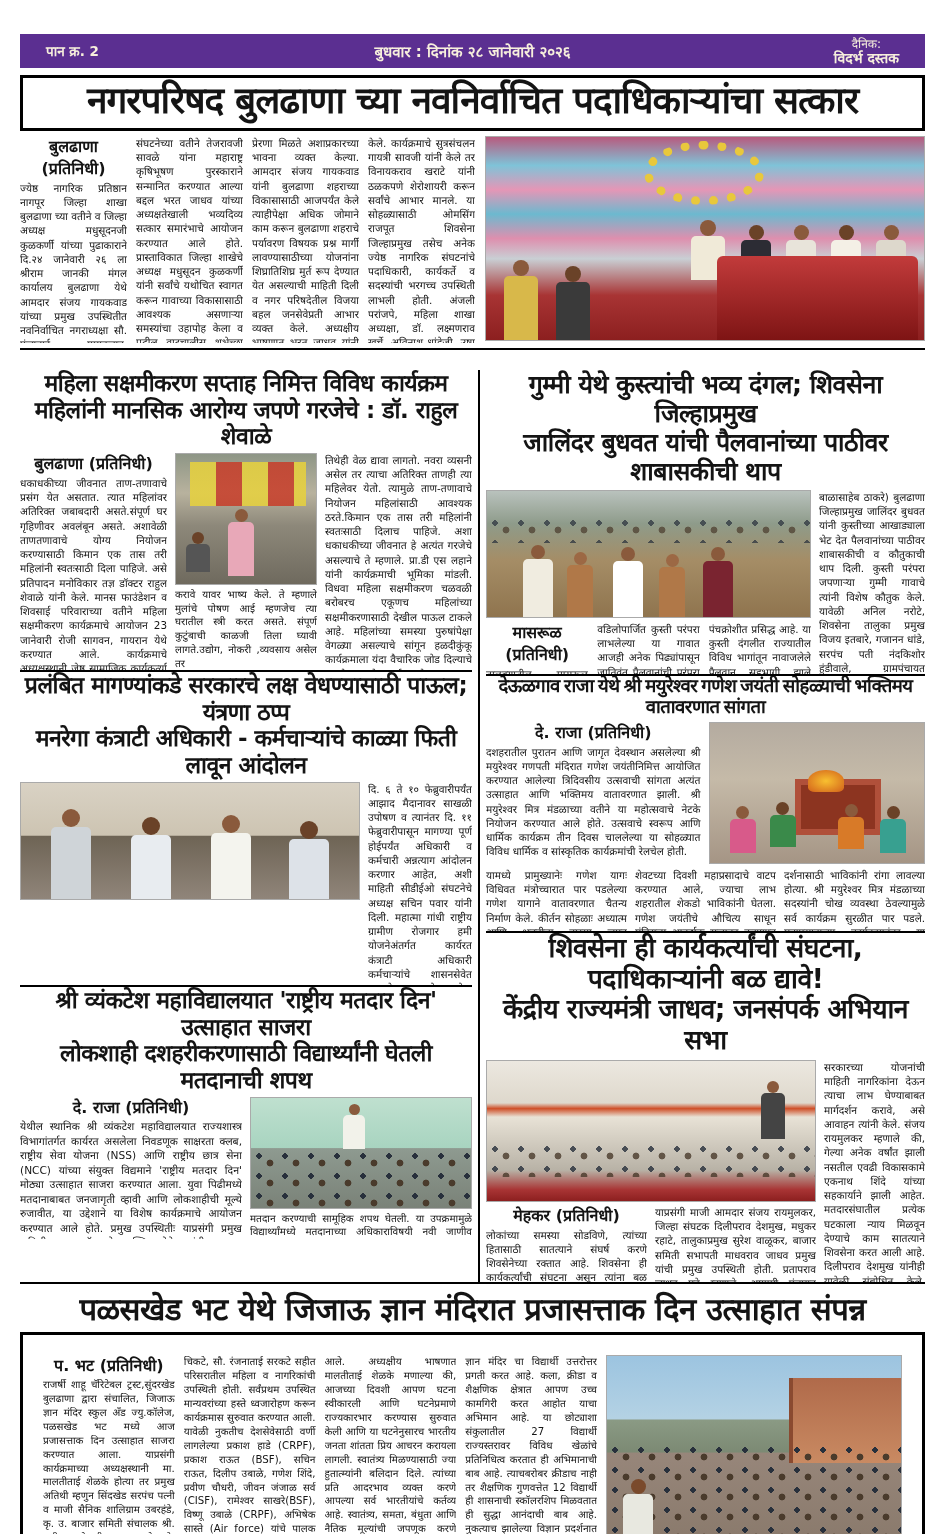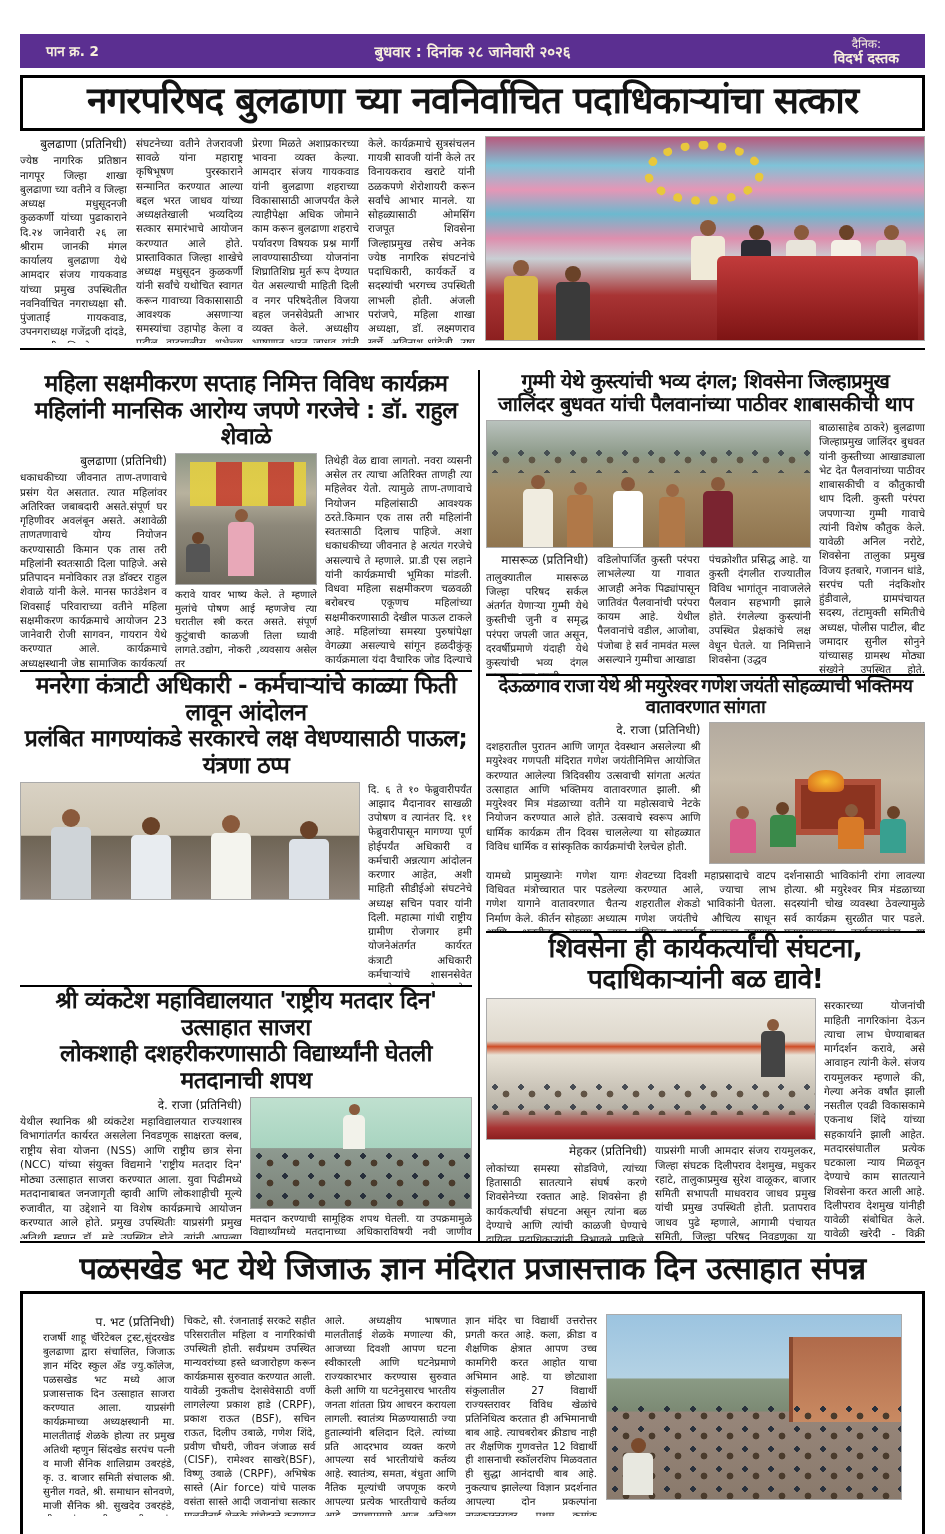--- a/index.html
+++ b/index.html
@@ -34,21 +34,21 @@
     padding: 4px 6px 7px 6px; text-align:center;
   }
   .mainhead-box h1 { font-size:37px; font-weight:bold; letter-spacing:-1px; line-height:1.05;}
 
   
   .cols { display:flex; gap:9px; }
   .colt {
     flex:1; text-align:justify; font-size:10.4px; line-height:1.37;
     overflow:hidden; word-break:break-word;
   }
-  .dl { font-weight:normal; font-size:12px; text-align:right; display:block; margin-bottom:1px; }
+  .dl { font-weight:bold; font-size:16px; text-align:center; display:block; margin-bottom:1px; }
   .sec { overflow:hidden; }
   .rule-h { border-top:2px solid #000; }
   .headline { font-weight:bold; text-align:center; line-height:1.16; letter-spacing:-0.5px; }
 
   
   .photo { position:relative; overflow:hidden; border:1px solid #aaa; }
   .person { position:absolute; }
   .person .h { border-radius:50%; background:#8a5a3c; margin:0 auto; }
   .person .b { border-radius:5px 5px 0 0; }
   .crowd {
@@ -81,21 +81,21 @@
   .satkar-row { display:flex; gap:10px; margin-top:5px; height:207px; }
   .satkar-cols { flex:1 1 452px; }
   .satkar-photo { flex:0 0 440px; height:205px; }
 
   .middle { display:flex; margin-top:20px; }
   .mid-left { width:452px; }
   .mid-div { width:2px; background:#000; margin:0 6px; }
   .mid-right { flex:1; }
 
   .h2a { font-size:23px; }
-  .h2b { font-size:20px; }
+  .h2b { font-size:25px; }
   .h-ganesh { font-size:18.5px;font-family:Liberation Serif, serif; }
   .h-shiv { font-size:26.5px; }
   .h-bottom { font-size:31px; margin-top:8px; }
 
   .mahila-body { display:flex; gap:8px; margin-top:3px; }
   .mahila-c1 { width:158px; }
   .mahila-mid { width:142px; }
   .mahila-mid .photo { height:132px; }
   .mahila-c2 { flex:1; }
 
@@ -221,22 +221,22 @@
             </div>
             <div class="colt capline">करावे यावर भाष्य केले. ते म्हणाले मुलांचे पोषण आई म्हणजेच त्या घरातील स्त्री करत असते. संपूर्ण कुटुंबाची काळजी तिला घ्यावी लागते.उद्योग, नोकरी ,व्यवसाय असेल तर</div>
           </div>
           <div class="colt mahila-c2">तिथेही वेळ द्यावा लागतो. नवरा व्यसनी असेल तर त्याचा अतिरिक्त ताणही त्या महिलेवर येतो. त्यामुळे ताण-तणावाचे नियोजन महिलांसाठी आवश्यक ठरते.किमान एक तास तरी महिलांनी स्वतःसाठी दिलाच पाहिजे. अशा धकाधकीच्या जीवनात हे अत्यंत गरजेचे असल्याचे ते म्हणाले. प्रा.डी एस लहाने यांनी कार्यक्रमाची भूमिका मांडली. विधवा महिला सक्षमीकरण चळवळी बरोबरच एकूणच महिलांच्या सक्षमीकरणासाठी देखील पाऊल टाकले आहे. महिलांच्या समस्या पुरुषांपेक्षा वेगळ्या असल्याचे सांगून हळदीकुंकू कार्यक्रमाला यंदा वैचारिक जोड दिल्याचे लहाने म्हणाले. कार्यक्रमाचे अध्यक्ष प्रा. शाहीना पठाण यांनी सप्ताहात साजरे होणारे विविध कार्यक्रम महिलांसाठी वैचारिक दिशा देणारे असल्याचे सांगितले. संचलन संदीप जाधव यांनी तर आभार प्रदर्शन मनीषा वारे यांनी केले.</div>
         </div>
       </div>
 
       <div class="rule-h"></div>
 
       <div class="sec" style="height:313px">
+        <div class="headline h2a">प्रलंबित मागण्यांकडे सरकारचे लक्ष वेधण्यासाठी पाऊल; यंत्रणा ठप्प</div>
         <div class="headline h2a">मनरेगा कंत्राटी अधिकारी - कर्मचाऱ्यांचे काळ्या फिती लावून आंदोलन</div>
-        <div class="headline h2a">प्रलंबित मागण्यांकडे सरकारचे लक्ष वेधण्यासाठी पाऊल; यंत्रणा ठप्प</div>
         <div class="manrega-top">
           <div class="photo ph-manrega">
             <div class="person" style="left:30px;bottom:0;width:40px">
                 <div class="h" style="width:18px;height:18px"></div>
                 <div class="b" style="width:40px;height:72px;background:#cfd4d8"></div>
               </div>
             <div class="person" style="left:110px;bottom:0;width:40px">
                 <div class="h" style="width:18px;height:18px;background:#6a4228"></div>
                 <div class="b" style="width:40px;height:64px;background:#e8ecf0"></div>
               </div>
@@ -356,22 +356,23 @@
         </div>
         <div class="ganesh-bot">
           <div class="colt">यामध्ये प्रामुख्यानेः गणेश यागः विधिवत मंत्रोच्चारात पार पडलेल्या गणेश यागाने वातावरणात चैतन्य निर्माण केले. कीर्तन सोहळाः अध्यात्म आणि भक्तीचा वारसा जपत आयोजित केलेल्या कीर्तनामध्ये भाविक मोठ्या संख्येने तल्लीन झाले होते. महाप्रसादः उत्सवाच्या</div>
           <div class="colt">शेवटच्या दिवशी महाप्रसादाचे वाटप करण्यात आले, ज्याचा लाभ शहरातील शेकडो भाविकांनी घेतला. गणेश जयंतीचे औचित्य साधून मंदिराला आकर्षक सजावट करण्यात आली होती. सकाळपासूनच बाप्पाच्या</div>
           <div class="colt">दर्शनासाठी भाविकांनी रांगा लावल्या होत्या. श्री मयुरेश्वर मित्र मंडळाच्या सदस्यांनी चोख व्यवस्था ठेवल्यामुळे सर्व कार्यक्रम सुरळीत पार पडले. महाप्रसादाच्या कार्यक्रमानंतर या त्रिदिवसीय सोहळ्याची सांगता झाली.</div>
         </div>
       </div>
 
       <div class="rule-h"></div>
 
-      <div class="sec" style="height:308px">
+      <div class="sec" style="height:349px">
         <div class="headline h-shiv">शिवसेना ही कार्यकर्त्यांची संघटना, पदाधिकाऱ्यांनी बळ द्यावे!</div>
+        <div class="headline h-shiv">केंद्रीय राज्यमंत्री जाधव; जनसंपर्क अभियान सभा</div>
         <div class="shiv-body">
           <div class="shiv-left">
             <div class="photo ph-shivsena">
               <div class="crowd" style="left:0;right:0;bottom:24px;height:34px;opacity:.8"></div>
               <div class="person" style="right:30px;top:20px;width:24px">
                   <div class="h" style="width:12px;height:12px"></div>
                   <div class="b" style="width:24px;height:46px;background:#444"></div>
                 </div>
             </div>
             <div class="shiv-left-cols">

